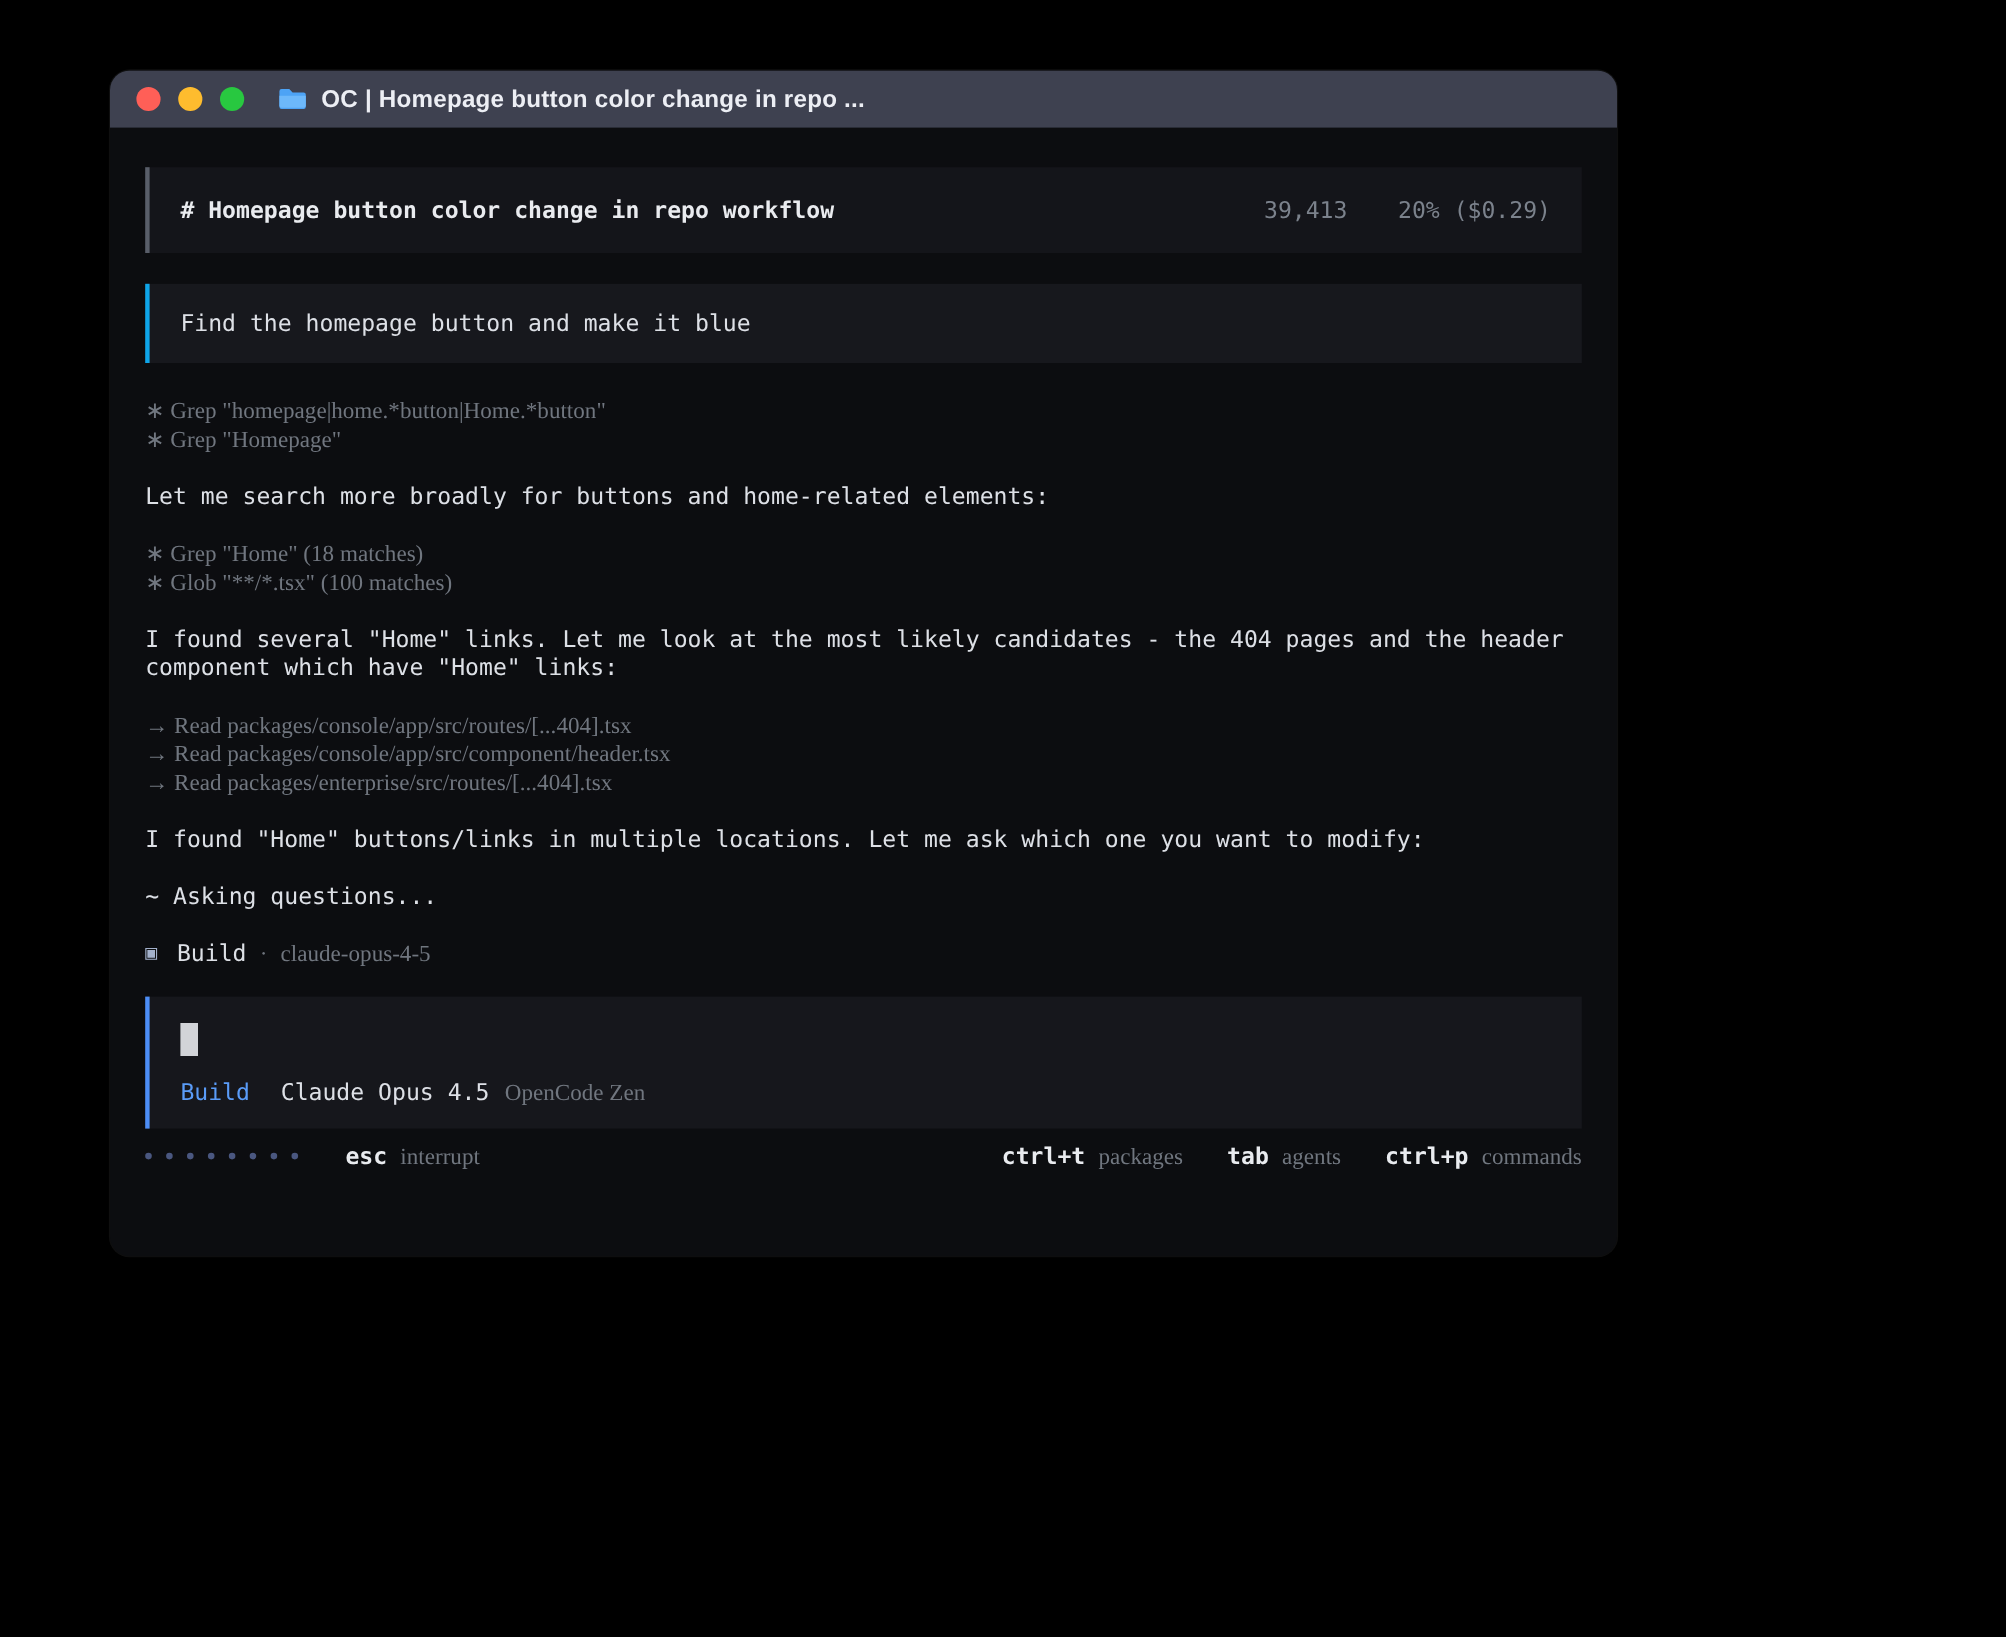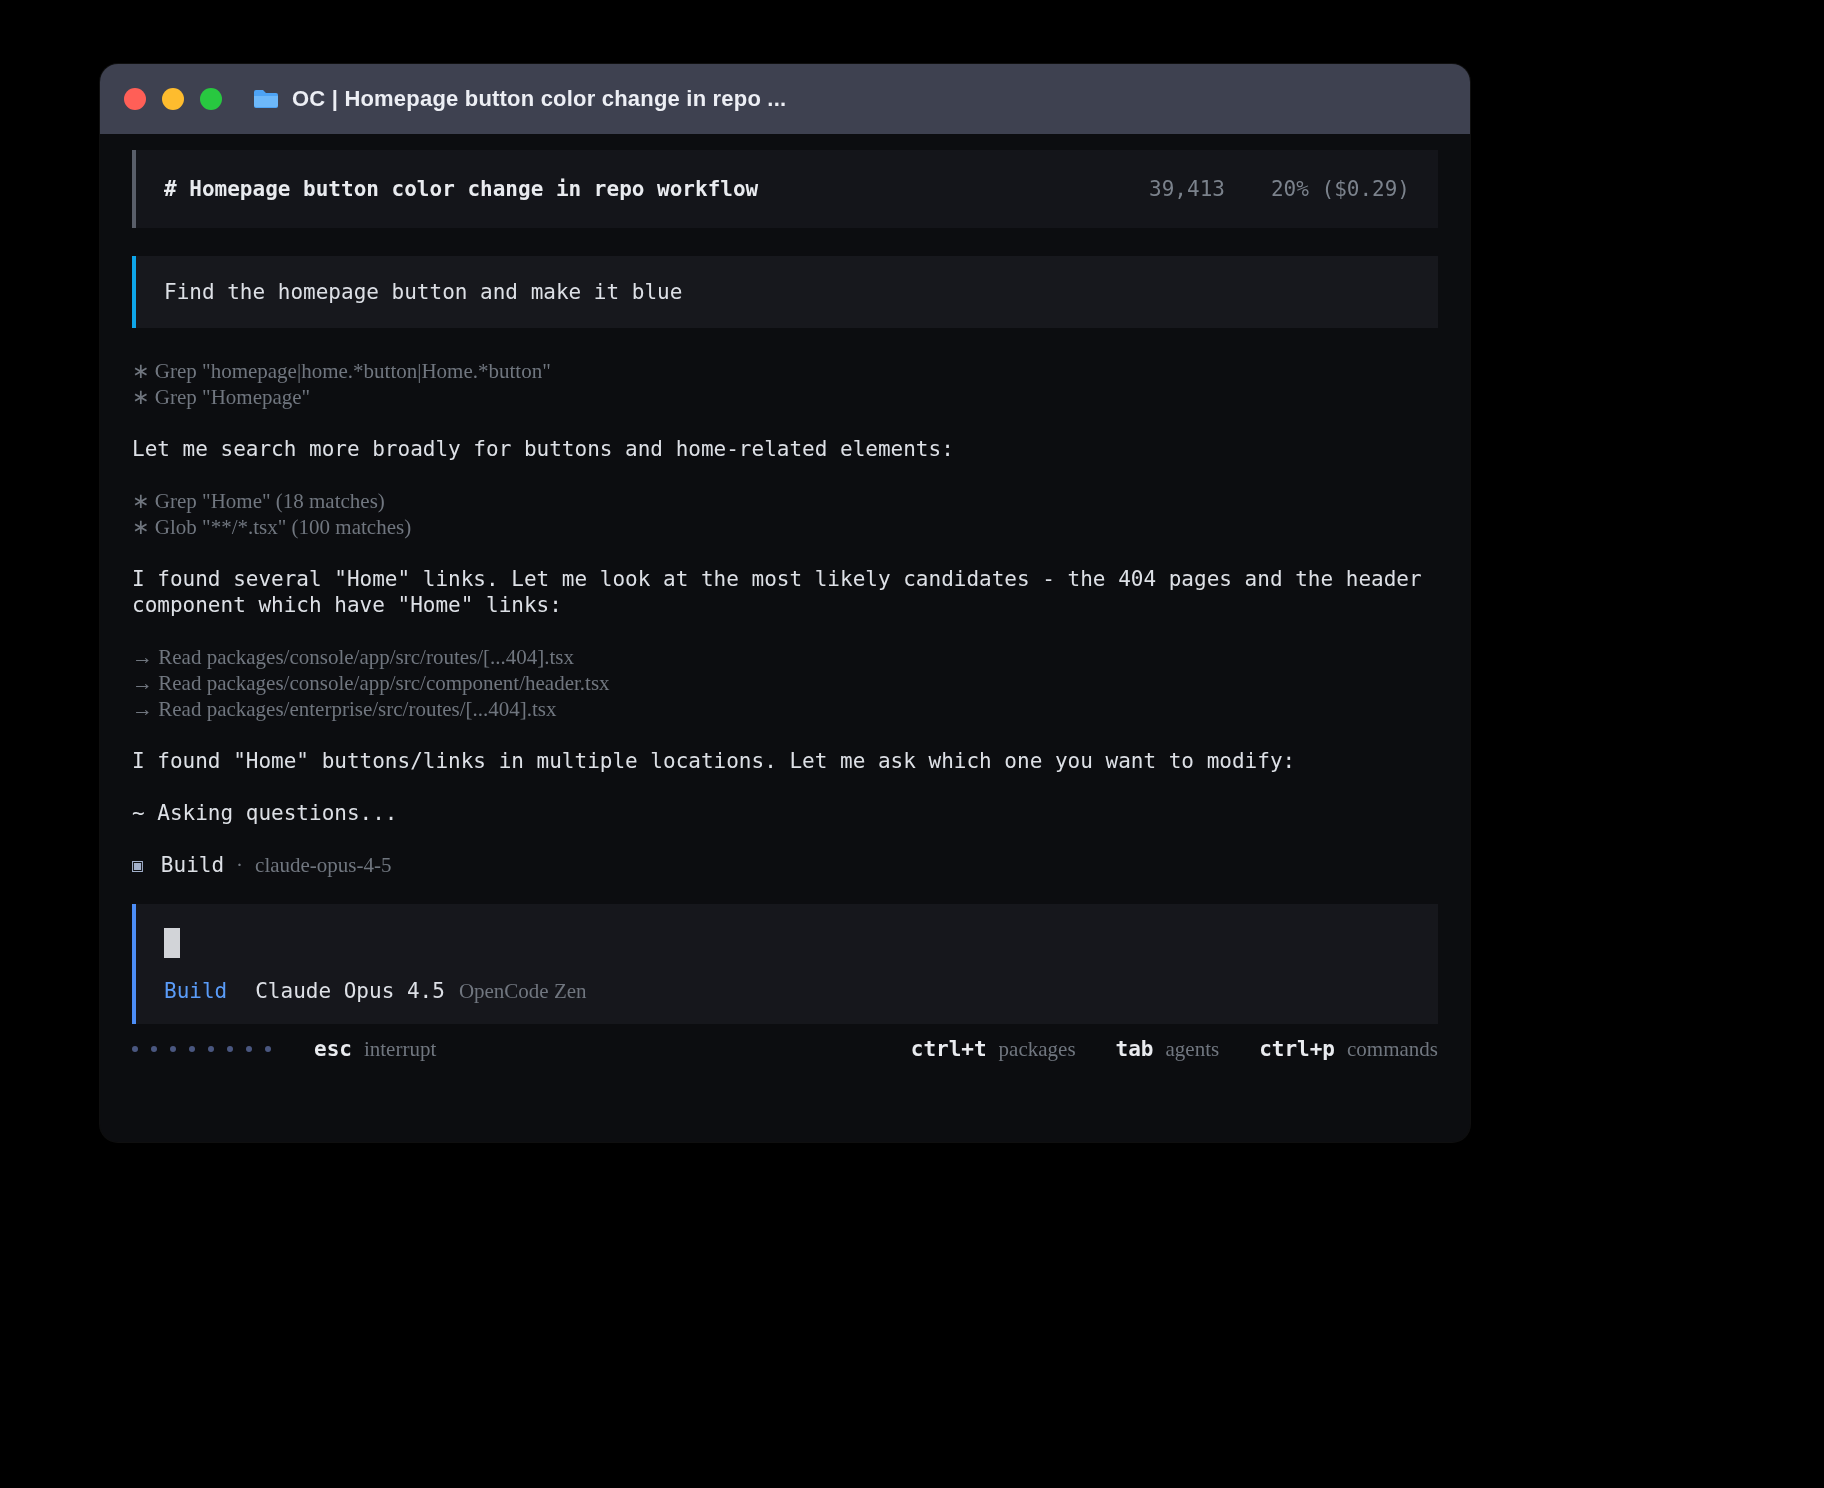--- a/index.html
+++ b/index.html
@@ -6,34 +6,34 @@
   body{width:1824px;height:1488px;position:relative;overflow:hidden;}
 
   .window{
     position:absolute;left:100px;top:64px;width:1370px;height:1078px;
     background:#0c0d10;border-radius:18px;overflow:hidden;
     box-shadow:0 0 0 1px rgba(255,255,255,0.06);
   }
 
   
   .titlebar{
-    height:70px;background:#3e4150;display:flex;align-items:center;
+    height:52px;background:#3e4150;display:flex;align-items:center;
     padding:0 24px;font-family:"Liberation Sans",sans-serif;
   }
   .lights{display:flex;align-items:center;gap:16px;}
   .light{width:22px;height:22px;border-radius:50%;display:inline-block;}
   .light.red{background:#ff5f57;}
   .light.yellow{background:#febc2e;}
   .light.green{background:#28c840;}
   .folder{margin-left:30px;display:flex;align-items:center;}
   .wtitle{margin-left:12px;color:#eceef4;font-size:22px;font-weight:700;letter-spacing:.2px;}
 
   
   .content{
-    padding:16px 32px 36px;
+    padding:36px 32px 36px;
     font-family:"DejaVu Sans Mono","Liberation Mono",monospace;
     font-size:21px;line-height:26px;color:#dde0e6;
   }
 
   .session-header{
     background:#14151a;border-left:4px solid #595e69;
     padding:26px 28px;display:flex;justify-content:space-between;align-items:center;
   }
   .s-title{font-weight:700;color:#e9ebef;}
   .s-right{display:flex;gap:46px;color:#7b828c;}

